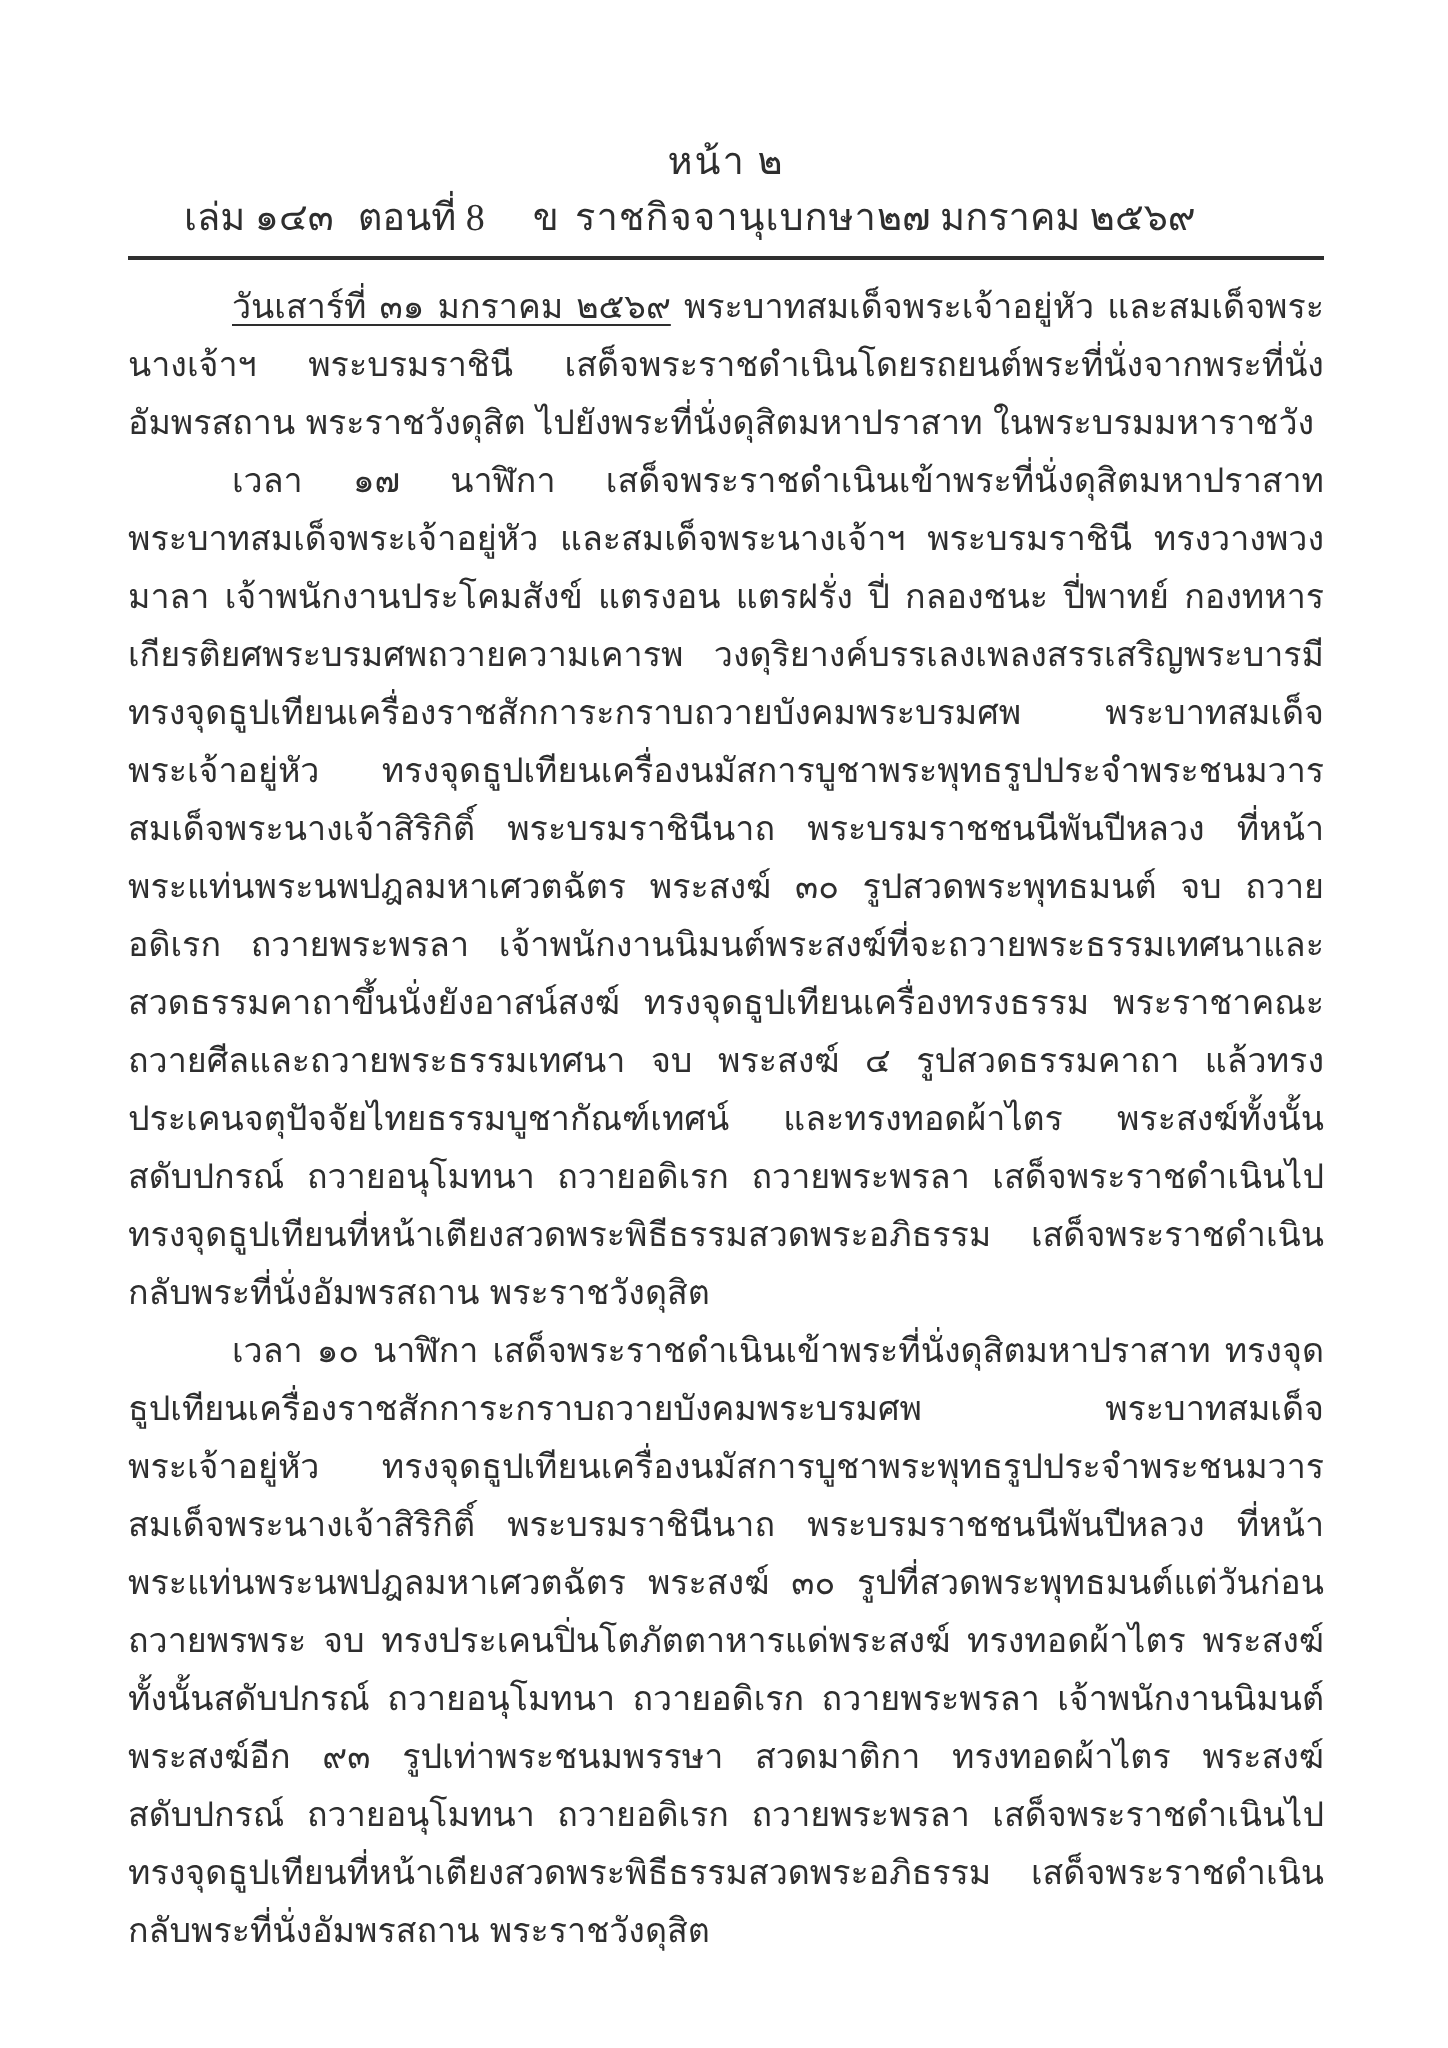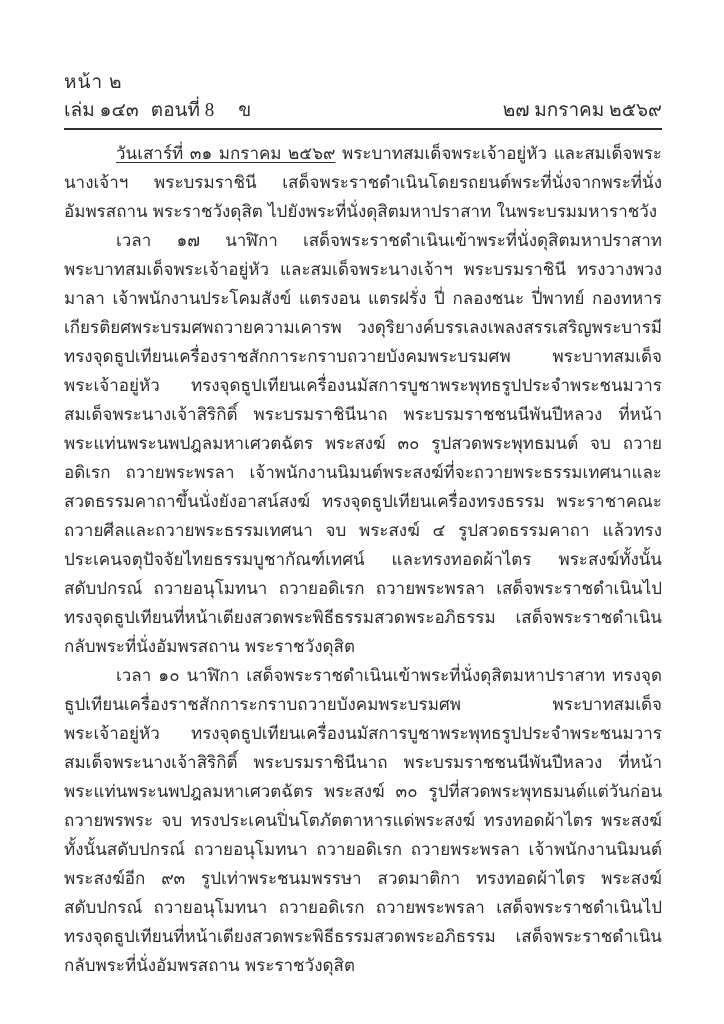--- a/index.html
+++ b/index.html
@@ -13,49 +13,49 @@
     width: 724px;
     height: 1024px;
     margin: 0 auto;
     background: #ffffff;
     padding: 70px 62px 0 64px;
     overflow: hidden;
   }
   
   .page-head { width: 100%; }
   .page-no {
-    text-align: left;
+    text-align: center;
     font-size: 19px;
     line-height: 24px;
     letter-spacing: 1px;
   }
   .head-row {
     display: flex;
     align-items: flex-end;
     margin-top: 3px;
     font-size: 19px;
     line-height: 26px;
   }
   .head-left {
     flex: 1 1 0;
     display: flex;
     align-items: flex-end;
     white-space: nowrap;
   }
-  .head-left .vol { margin-right: 12px; }
+  .head-left .vol { margin-right: 12px; margin-left: 28px; }
   .head-left .part { margin-right: 24px; }
   .head-center {
     flex: 0 0 auto;
     text-align: center;
     white-space: nowrap;
     letter-spacing: 0.5px;
   }
   .head-right {
     flex: 1 1 0;
-    text-align: right;
+    text-align: left;
     white-space: nowrap;
   }
   .head-rule {
     border: none;
     border-top: 2px solid #2f2f2f;
     margin-top: 5px;
   }
   
   .doc-body {
     margin-top: 9px;
@@ -79,20 +79,21 @@
 <div class="page">
 
   <div class="page-head">
     <div class="page-no">หน้า ๒</div>
     <div class="head-row">
       <div class="head-left">
         <span class="vol">เล่ม ๑๔๓</span>
         <span class="part">ตอนที่ 8</span>
         <span class="sect">ข</span>
       </div>
+      <div class="head-center">ราชกิจจานุเบกษา</div>
       <div class="head-right">๒๗ มกราคม ๒๕๖๙</div>
     </div>
     <hr class="head-rule">
   </div>
 
   <div class="doc-body">
 
     <p class="para"><span class="lead-underline">วันเสาร์ที่ ๓๑ มกราคม ๒๕๖๙</span><span> พระบาทสมเด็จพระเจ้าอยู่หัว และสมเด็จพระนางเจ้าฯ พระบรมราชินี เสด็จพระราชดำเนินโดยรถยนต์พระที่นั่งจากพระที่นั่งอัมพรสถาน พระราชวังดุสิต ไปยังพระที่นั่งดุสิตมหาปราสาท ในพระบรมมหาราชวัง</span></p>
 
     <p class="para"><span>เวลา ๑๗ นาฬิกา เสด็จพระราชดำเนินเข้าพระที่นั่งดุสิตมหาปราสาท พระบาทสมเด็จพระเจ้าอยู่หัว และสมเด็จพระนางเจ้าฯ พระบรมราชินี ทรงวางพวงมาลา เจ้าพนักงานประโคมสังข์ แตรงอน แตรฝรั่ง ปี่ กลองชนะ ปี่พาทย์ กองทหารเกียรติยศพระบรมศพถวายความเคารพ วงดุริยางค์บรรเลงเพลงสรรเสริญพระบารมี ทรงจุดธูปเทียนเครื่องราชสักการะกราบถวายบังคมพระบรมศพ พระบาทสมเด็จพระเจ้าอยู่หัว ทรงจุดธูปเทียนเครื่องนมัสการบูชาพระพุทธรูปประจำพระชนมวารสมเด็จพระนางเจ้าสิริกิติ์ พระบรมราชินีนาถ พระบรมราชชนนีพันปีหลวง ที่หน้าพระแท่นพระนพปฎลมหาเศวตฉัตร พระสงฆ์ ๓๐ รูปสวดพระพุทธมนต์ จบ ถวายอดิเรก ถวายพระพรลา เจ้าพนักงานนิมนต์พระสงฆ์ที่จะถวายพระธรรมเทศนาและสวดธรรมคาถาขึ้นนั่งยังอาสน์สงฆ์ ทรงจุดธูปเทียนเครื่องทรงธรรม พระราชาคณะถวายศีลและถวายพระธรรมเทศนา จบ พระสงฆ์ ๔ รูปสวดธรรมคาถา แล้วทรงประเคนจตุปัจจัยไทยธรรมบูชากัณฑ์เทศน์ และทรงทอดผ้าไตร พระสงฆ์ทั้งนั้นสดับปกรณ์ ถวายอนุโมทนา ถวายอดิเรก ถวายพระพรลา เสด็จพระราชดำเนินไปทรงจุดธูปเทียนที่หน้าเตียงสวดพระพิธีธรรมสวดพระอภิธรรม เสด็จพระราชดำเนินกลับพระที่นั่งอัมพรสถาน พระราชวังดุสิต</span></p>

